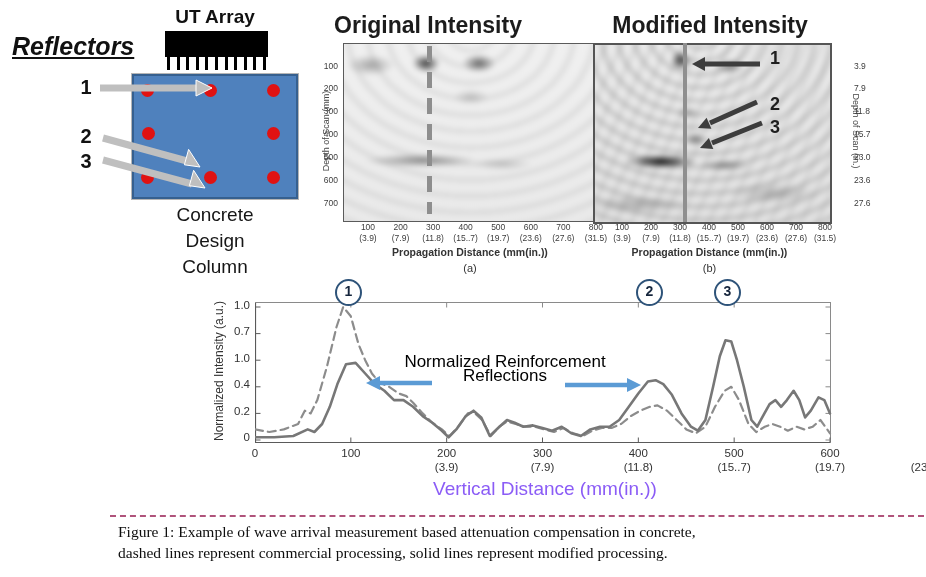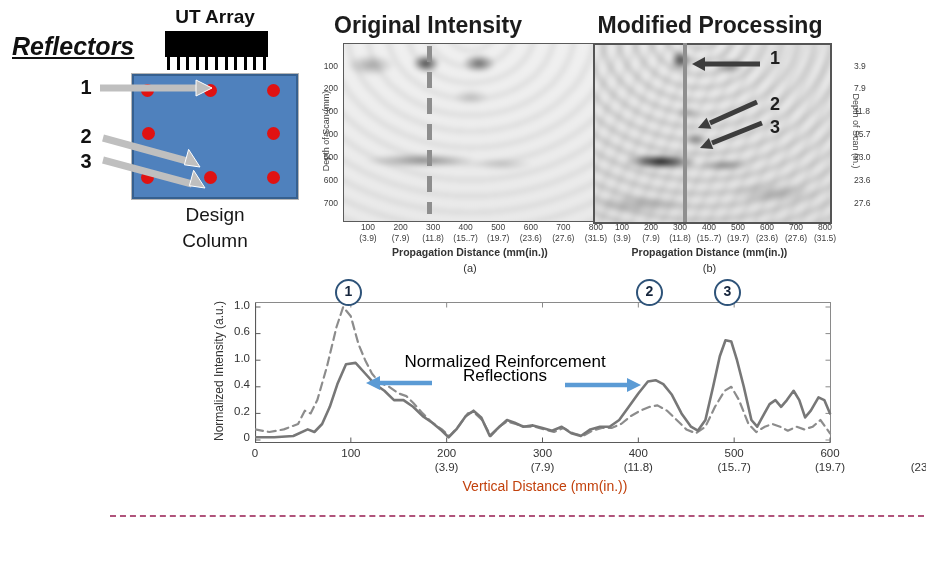--- a/index.html
+++ b/index.html
@@ -62,21 +62,21 @@
   .vtext{position:absolute;font-size:9px;color:#444;text-align:center;}
   .rot-ccw{transform:rotate(-90deg);}
   .rot-cw{transform:rotate(90deg);}
   .axis-title{font-size:10.5px;font-weight:bold;color:#333;}
   .sub-label{font-size:11px;color:#333;}
   .arrow-num{font-size:18px;font-weight:bold;color:#1e1e1e;z-index:6;}
 
   
   .chart-ticks{font-size:11.5px;color:#333;}
   .chart-ylabel{font-size:12px;color:#333;}
-  .chart-xtitle{font-size:14px;color:#c2410c;}
+  .chart-xtitle{font-size:19px;color:#8b5cf6;}
   .marker{position:absolute;width:23px;height:23px;border:2px solid #2e5379;border-radius:50%;
       background:#fff;text-align:center;line-height:21px;font-weight:bold;font-size:14px;color:#15253c;z-index:6;}
   .annot{position:absolute;text-align:center;font-size:17px;color:#000;z-index:6;}
 
   
   .divider{left:110px;top:515px;width:814px;height:0;border-top:2px dashed #b0537b;}
   .caption{left:118px;top:521px;width:660px;font-family:"Liberation Serif",serif;
       font-size:15.5px;line-height:21px;color:#0e0e0e;}
 
   svg{display:block;}
@@ -100,20 +100,21 @@
   <div class="dot" style="left:266.5px;top:126.5px;"></div>
   <div class="dot" style="left:140.5px;top:170.5px;"></div>
   <div class="dot" style="left:203.5px;top:170.5px;"></div>
   <div class="dot" style="left:266.5px;top:170.5px;"></div>
 
   <div class="abs num-label" style="left:75px;top:76px;">1</div>
   <div class="abs num-label" style="left:75px;top:125px;">2</div>
   <div class="abs num-label" style="left:75px;top:150px;">3</div>
 
   <div class="abs concrete-caption">
+    <div>Concrete</div>
     <div>Design</div>
     <div>Column</div>
   </div>
 
   <div class="abs panel-title center" style="left:303px;top:12px;width:250px;">Original Intensity</div>
   <div class="plot plot-a">
     <div class="scan-tex"></div>
   </div>
   <div class="abs vline-a"></div>
 
@@ -143,21 +144,21 @@
       <span>(11.8)</span>
       <span>(15..7)</span>
       <span>(19.7)</span>
       <span>(23.6)</span>
       <span>(27.6)</span>
       <span>(31.5)</span>
     </div>
   <div class="abs axis-title center" style="left:345px;top:246px;width:250px;">Propagation Distance (mm(in.))</div>
   <div class="abs sub-label center" style="left:345px;top:262px;width:250px;">(a)</div>
 
-  <div class="abs panel-title center" style="left:585px;top:12px;width:250px;">Modified Processing</div>
+  <div class="abs panel-title center" style="left:585px;top:12px;width:250px;">Modified Intensity</div>
   <div class="plot plot-b">
     <div class="scan-tex"></div>
   </div>
   <div class="abs vline-b"></div>
 
   <div class="vtext rot-cw" style="left:805px;top:125px;width:100px;height:12px;">Depth of Scan (in.)</div>
   <div class="tick-col left-align" style="left:834px;top:54.5px;width:30px;--cell:22.85px;">
       <span>3.9</span>
       <span>7.9</span>
       <span>11.8</span>
@@ -221,21 +222,21 @@
       <line x1="575.5" y1="31.599999999999994" x2="570.5" y2="31.599999999999994" stroke="#8a8a8a" stroke-width="1"></line>
       <line x1="0.5" y1="5" x2="5.5" y2="5" stroke="#5a5a5a" stroke-width="1"></line>
       <line x1="575.5" y1="5" x2="570.5" y2="5" stroke="#8a8a8a" stroke-width="1"></line>
       <polyline points="0.0,127.4 14.4,130.0 28.8,127.4 43.1,122.0 49.8,108.7 55.6,111.4 62.3,98.1 71.9,64.8 81.5,25.0 88.2,5.0 95.8,14.3 103.5,42.2 110.2,58.2 116.9,71.5 124.6,80.8 134.2,84.8 143.8,91.5 151.4,94.1 158.1,100.8 167.7,111.4 177.3,120.7 186.9,127.4 194.5,134.0 203.2,124.7 212.8,111.4 218.5,110.1 227.1,118.0 235.8,134.0 244.4,124.7 252.0,119.4 260.7,122.0 270.3,124.7 279.8,124.7 289.4,127.4 299.0,130.0 308.6,126.0 318.2,131.3 327.8,134.0 337.3,128.7 346.9,126.0 356.5,126.0 366.1,122.0 375.7,114.1 385.3,108.7 394.8,104.8 402.5,103.4 412.1,108.7 421.7,118.0 431.3,127.4 440.8,131.3 450.4,124.7 460.0,104.8 469.6,88.8 476.3,84.8 484.0,98.1 493.5,122.0 501.2,130.0 509.8,124.7 517.5,122.0 525.2,124.7 532.8,128.7 541.5,124.7 549.1,127.4 557.8,124.7 565.4,118.0 575.0,131.3" fill="none" stroke="#8c8c8c" stroke-width="2.2" stroke-linejoin="round" stroke-linecap="round" stroke-dasharray="8 5"></polyline>
       <polyline points="0.0,135.3 19.2,135.3 38.3,134.0 52.7,127.4 59.4,130.0 67.1,122.0 74.8,104.8 82.4,82.1 91.0,62.2 100.6,60.9 110.2,71.5 119.8,82.1 129.4,88.8 139.0,98.1 148.5,98.1 158.1,104.8 167.7,114.1 177.3,120.7 186.9,128.7 193.6,135.3 201.3,127.4 210.8,114.1 218.5,108.7 226.2,115.4 234.8,134.0 244.4,124.7 252.0,118.0 259.7,120.7 268.3,124.7 277.9,123.4 287.5,126.0 297.1,128.7 306.7,124.7 316.3,131.3 325.8,134.0 335.4,127.4 345.0,124.7 354.6,124.7 364.2,118.0 373.8,104.8 383.3,91.5 392.9,79.5 400.6,78.2 408.3,82.1 416.9,92.8 426.5,111.4 436.0,124.7 442.8,128.7 450.4,118.0 458.1,84.8 464.8,54.2 470.5,38.3 476.3,39.6 482.0,58.2 488.8,84.8 496.4,118.0 502.2,124.7 507.9,114.1 514.6,102.1 520.4,98.1 526.1,104.8 531.9,98.1 538.6,88.8 544.3,98.1 550.1,115.4 555.8,108.7 563.5,95.4 569.3,98.1 575.0,111.4" fill="none" stroke="#777777" stroke-width="2.6" stroke-linejoin="round" stroke-linecap="round"></polyline>
     </svg>
 
   <div class="vtext rot-ccw chart-ylabel" style="left:139px;top:364px;width:160px;height:14px;">Normalized Intensity (a.u.)</div>
   <div class="tick-col right-align chart-ticks" style="left:220px;top:291.5px;width:30px;--cell:26.6px;">
       <span>1.0</span>
-      <span>0.6</span>
+      <span>0.7</span>
       <span>1.0</span>
       <span>0.4</span>
       <span>0.2</span>
       <span>0</span>
     </div>
   <div class="tick-row chart-ticks" style="left:207.1px;top:447px;--cell:95.83px;">
       <span>0</span>
       <span>100</span>
       <span>200</span>
       <span>300</span>
@@ -293,14 +294,18 @@
       <line x1="432" y1="383" x2="379" y2="383" stroke="#5b9bd5" stroke-width="4.5"></line>
       <polygon points="366,383 380,376 380,390" fill="#5b9bd5"></polygon>
     </g>
     <g>
       <line x1="565" y1="385" x2="628" y2="385" stroke="#5b9bd5" stroke-width="4.5"></line>
       <polygon points="641,385 627,378 627,392" fill="#5b9bd5"></polygon>
     </g>
   </svg>
 
   <div class="abs divider"></div>
+  <div class="abs caption">
+    <div>Figure 1: Example of wave arrival measurement based attenuation compensation in concrete,</div>
+    <div>dashed lines represent commercial processing, solid lines represent modified processing.</div>
+  </div>
 
 </div>
 
 </body></html>

